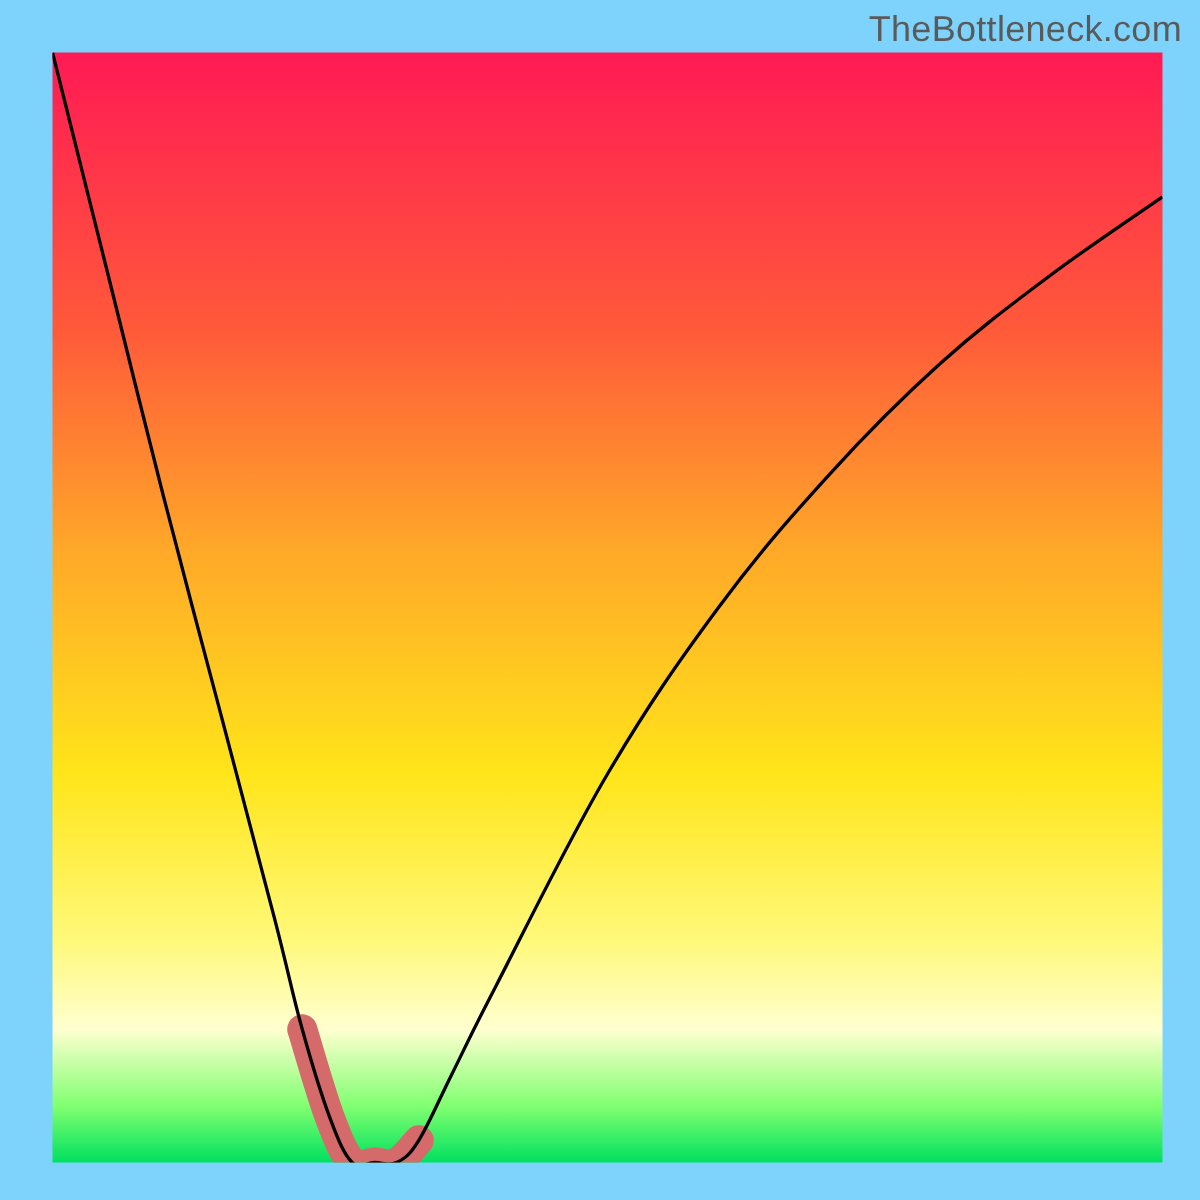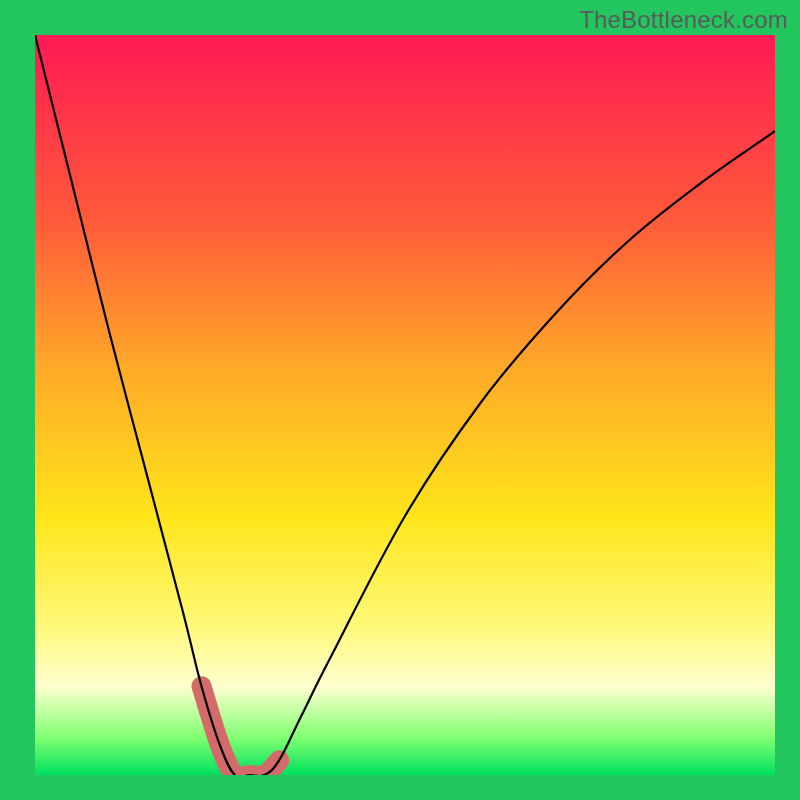--- a/index.html
+++ b/index.html
@@ -9,21 +9,21 @@
     height: 800px;
     background: #000;
     overflow: hidden;
   }
   .frame {
     position: absolute;
     left: 0;
     top: 0;
     width: 800px;
     height: 800px;
-    background: #22c55e;
+    background: #7dd3fc;
   }
   .plot {
     position: absolute;
     left: 35px;
     top: 35px;
     width: 740px;
     height: 740px;
     background: linear-gradient(
       to bottom,
       #ff1a54 0%,

